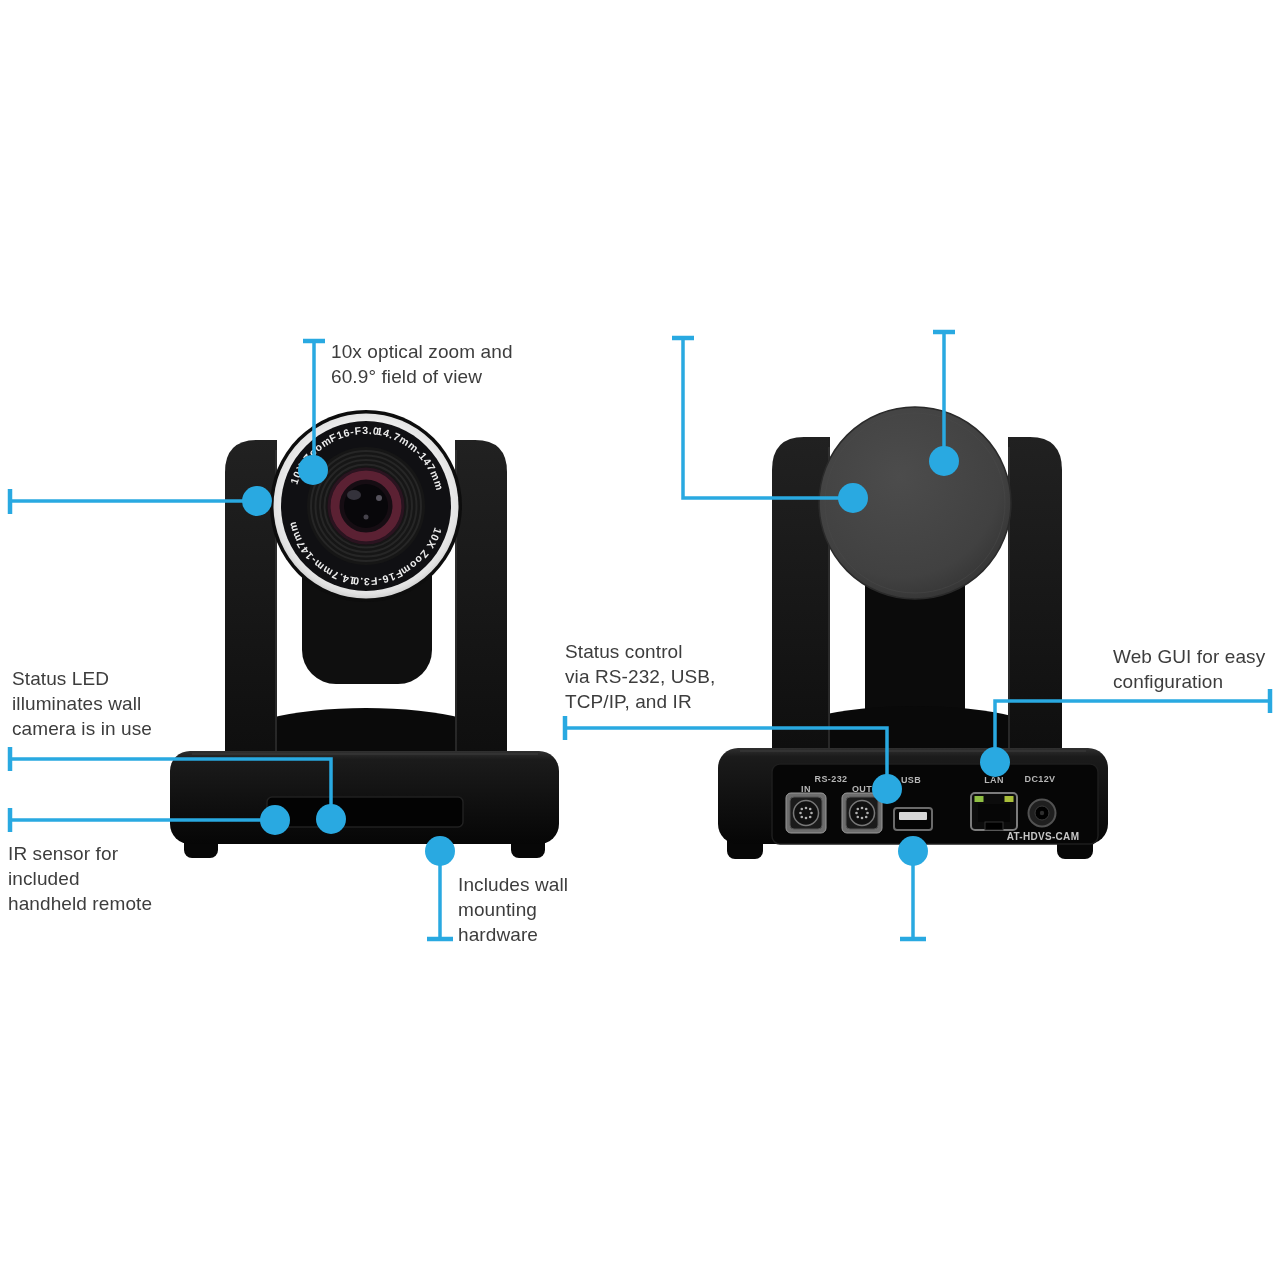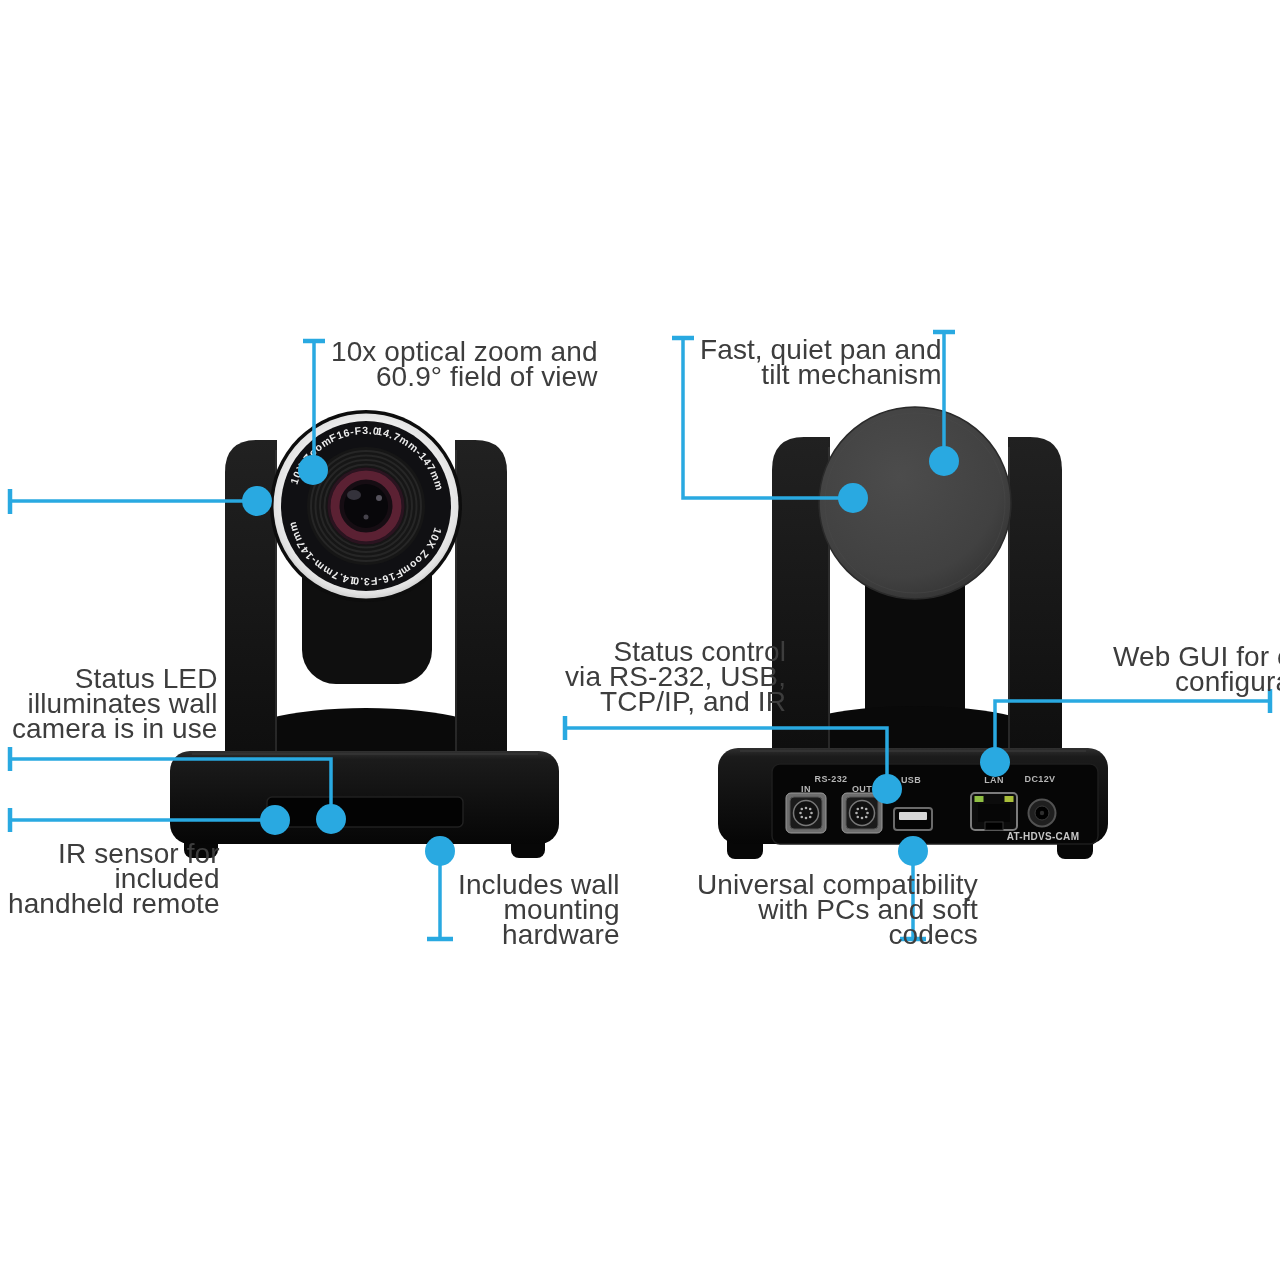--- a/index.html
+++ b/index.html
@@ -1,20 +1,20 @@
 <!DOCTYPE html>
 <html style="--accent: #29a9e1; --txt: #3d3d3d;"><head>
 <meta charset="utf-8">
 <style>
   :root { --accent:#29a9e1; --txt:#3d3d3d; }
   html,body{margin:0;padding:0;}
   body{width:1280px;height:1280px;background:#fff;font-family:"Liberation Sans", sans-serif;}
   .stage{position:relative;width:1280px;height:1280px;background:#fff;overflow:hidden;}
   .stage > svg{position:absolute;left:0;top:0;}
-  .callout{position:absolute;font-size:28px;line-height:25px;color:var(--txt);white-space:nowrap;letter-spacing:.1px;text-align:right;}
+  .callout{position:absolute;font-size:19px;line-height:25px;color:var(--txt);white-space:nowrap;letter-spacing:.1px;}
   .lead{stroke:var(--accent);stroke-width:3.5;fill:none;}
   .cap{stroke:var(--accent);stroke-width:4.5;fill:none;}
   .dot{fill:var(--accent);}
   .plabel{font-family:"Liberation Sans",sans-serif;font-size:9px;font-weight:bold;fill:#b6b6b6;letter-spacing:.4px;}
   .mlabel{font-family:"Liberation Sans",sans-serif;font-size:10px;font-weight:bold;fill:#c6c6c6;letter-spacing:.3px;}
   .ringtext{font-family:"Liberation Sans",sans-serif;font-size:10.5px;font-weight:bold;fill:#ececec;letter-spacing:.8px;}
 </style>
 </head>
 <body>
 
@@ -212,24 +212,20 @@
         <circle class="dot" cx="913" cy="851" r="15"></circle>
       </g>
     </g>
   </svg>
 
   <div class="callout" style="left:331px;top:339px">
     <div>10x optical zoom and</div>
     <div>60.9° field of view</div>
   </div>
 
-  <div class="callout" style="left:700px;top:337px">
-    <div>Fast, quiet pan and</div>
-    <div>tilt mechanism</div>
-  </div>
 
 
 
   <div class="callout" style="left:12px;top:666px">
     <div>Status LED</div>
     <div>illuminates wall</div>
     <div>camera is in use</div>
   </div>
 
   <div class="callout" style="left:8px;top:841px">
@@ -248,19 +244,14 @@
     <div>Status control</div>
     <div>via RS-232, USB,</div>
     <div>TCP/IP, and IR</div>
   </div>
 
   <div class="callout" style="left:1113px;top:644px">
     <div>Web GUI for easy</div>
     <div>configuration</div>
   </div>
 
-  <div class="callout" style="left:697px;top:872px">
-    <div>Universal compatibility</div>
-    <div>with PCs and soft</div>
-    <div>codecs</div>
-  </div>
 
 </div>
 
 </body></html>

